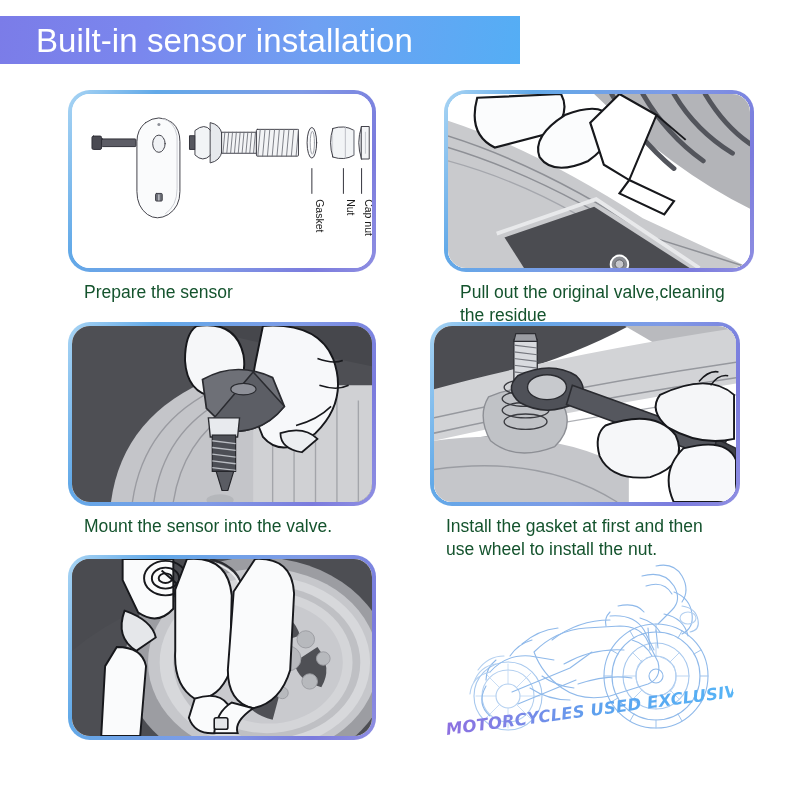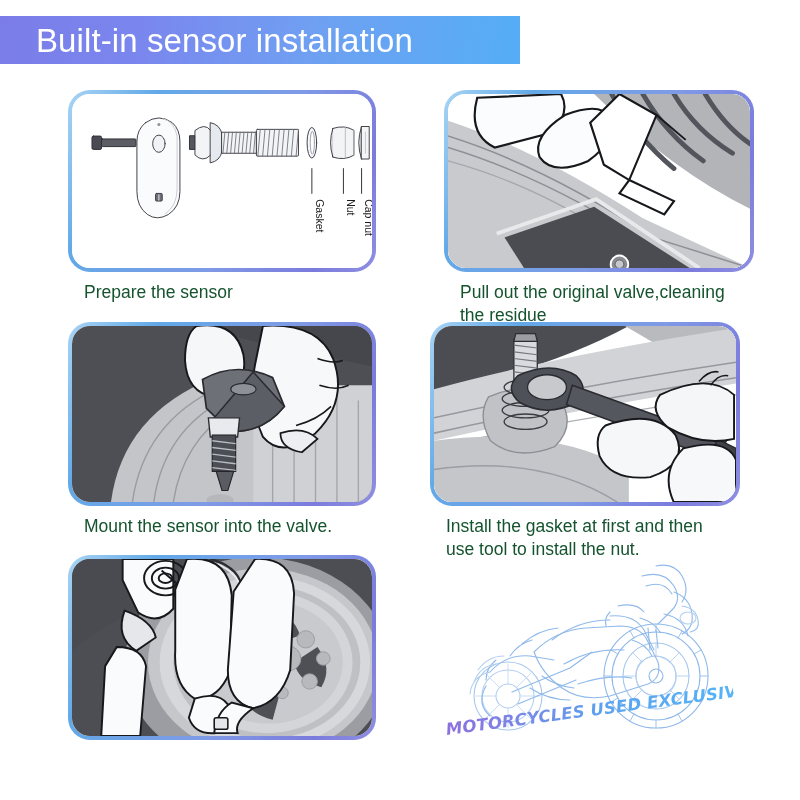--- a/index.html
+++ b/index.html
@@ -334,21 +334,21 @@
 
           <path d="M232 72 Q282 48 308 72 L308 118 Q274 126 240 106 Q220 88 232 72 Z" fill="#f5f6f8" stroke="#17181c" stroke-width="2"></path>
           <path d="M272 58 q10 -12 20 -10" stroke="#17181c" stroke-width="1.6" fill="none"></path>
           <path d="M284 62 q8 -12 18 -10" stroke="#17181c" stroke-width="1.6" fill="none"></path>
           <path d="M176 104 Q226 86 248 114 Q262 144 222 158 Q182 162 170 136 Q164 114 176 104 Z" fill="#f6f7f9" stroke="#17181c" stroke-width="2"></path>
           <path d="M256 128 Q300 116 310 140 L310 184 L246 184 Q232 152 256 128 Z" fill="#f7f8fa" stroke="#17181c" stroke-width="2"></path>
         </svg>
       </div>
     </div>
     <div class="caption">Install the gasket at first  and then
-use tool to install the nut.</div>
+use wheel to install the nut.</div>
   </div>
 
   <div class="step" style="left:68px; top:555px; width:310px;">
     <div class="panel" style="width:308px; height:185px;">
       <div class="panel-inner">
         <svg class="scene" viewBox="0 0 308 185" preserveAspectRatio="none">
           <rect x="0" y="0" width="308" height="185" fill="#4d4e53"></rect>
 
           <ellipse cx="190" cy="110" rx="136" ry="112" fill="#9c9da2"></ellipse>
           <ellipse cx="196" cy="108" rx="118" ry="98" fill="#c6c7cb"></ellipse>

